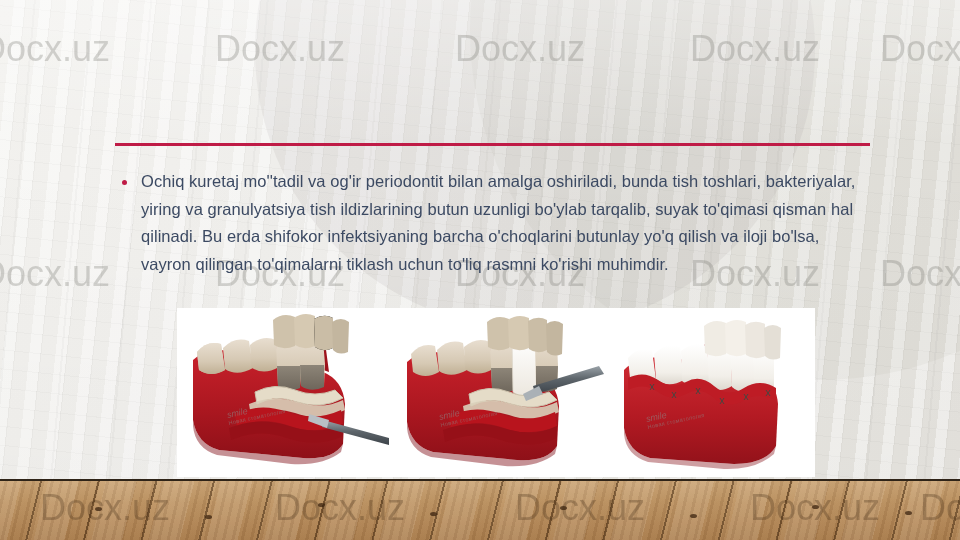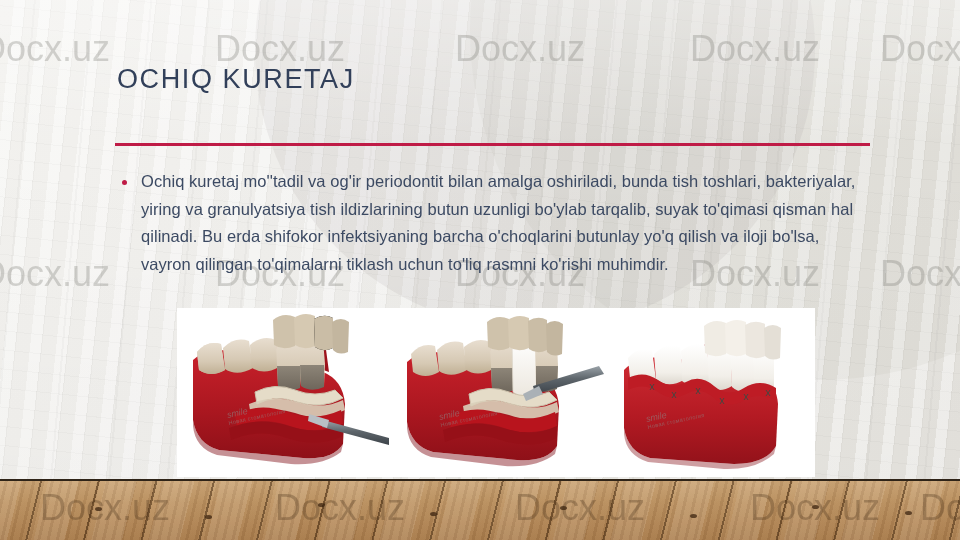--- a/index.html
+++ b/index.html
@@ -173,21 +173,20 @@
   <div class="wm" style="left:455px;top:253px;">Docx.uz</div>
   <div class="wm" style="left:690px;top:253px;">Docx.uz</div>
   <div class="wm" style="left:880px;top:253px;">Docx.uz</div>
 
   <div class="wm dark" style="left:40px;top:487px;">Docx.uz</div>
   <div class="wm dark" style="left:275px;top:487px;">Docx.uz</div>
   <div class="wm dark" style="left:515px;top:487px;">Docx.uz</div>
   <div class="wm dark" style="left:750px;top:487px;">Docx.uz</div>
   <div class="wm dark" style="left:920px;top:487px;">Docx.uz</div>
 
-  <div class="title">OCHIQ KURETAJ</div>
   <div class="rule"></div>
 
   <div class="body-block">
     <div class="bullet-row">
       <div class="bullet-dot"></div>
       <div class="bullet-text">Ochiq kuretaj mo''tadil va og'ir periodontit bilan amalga oshiriladi, bunda tish toshlari, bakteriyalar, yiring va granulyatsiya tish ildizlarining butun uzunligi bo'ylab tarqalib, suyak to'qimasi qisman hal qilinadi. Bu erda shifokor infektsiyaning barcha o'choqlarini butunlay yo'q qilish va iloji bo'lsa, vayron qilingan to'qimalarni tiklash uchun to'liq rasmni ko'rishi muhimdir.</div>
     </div>
   </div>
 
   <div class="imgbox">

